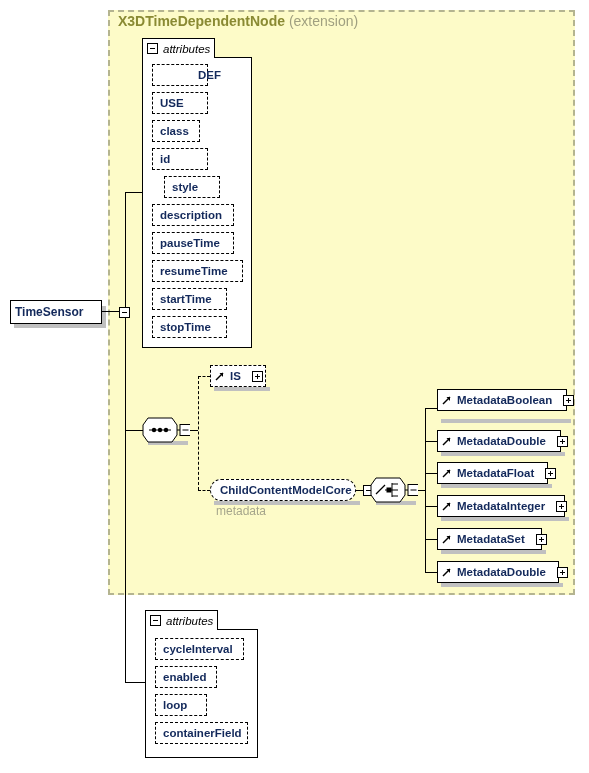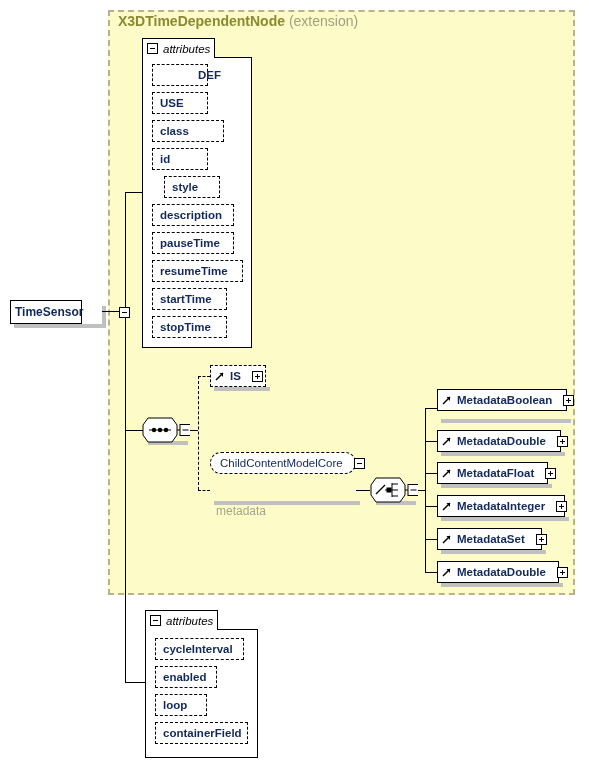--- a/index.html
+++ b/index.html
@@ -161,21 +161,21 @@
 
   <div class="ext-region" style="left:108px;top:10px;width:467px;height:585px;"></div>
 
   <div class="ext-title" style="left:118px;top:13px;">
     <span class="ext-name">X3DTimeDependentNode</span>
     <span class="ext-kind">(extension)</span>
   </div>
 
   <div class="shadow" style="left:14px;top:324px;width:92px;height:4px;"></div>
   <div class="shadow" style="left:102px;top:306px;width:4px;height:22px;"></div>
-  <div class="root-box" style="left:10px;top:300px;width:72px;gap:16px;">
+  <div class="root-box" style="left:10px;top:300px;width:92px;gap:16px;">
     <span class="el-label">TimeSensor</span>
     <span class="spacer"></span>
     <span class="tgl"></span>
   </div>
 
   <div class="ln h" style="left:102px;top:311px;width:24px;"></div>
 
   <div class="ln v" style="left:125px;top:192px;height:491px;"></div>
 
   <div class="ln h" style="left:125px;top:192px;width:17px;"></div>
@@ -193,21 +193,21 @@
     <div class="attr-item" style="left:152px;top:64px;width:56px;padding-left:45px;">
       <span>DEF</span>
     </div>
 
     <div class="shadow" style="left:156px;top:114px;width:56px;height:4px;"></div>
     <div class="attr-item" style="left:152px;top:92px;width:56px;">
       <span>USE</span>
     </div>
 
     <div class="shadow" style="left:156px;top:142px;width:56px;height:4px;"></div>
-    <div class="attr-item" style="left:152px;top:120px;width:72px;">
+    <div class="attr-item" style="left:152px;top:120px;width:48px;">
       <span>class</span>
     </div>
 
     <div class="shadow" style="left:156px;top:170px;width:56px;height:4px;"></div>
     <div class="attr-item" style="left:152px;top:148px;width:56px;">
       <span>id</span>
     </div>
 
     <div class="shadow" style="left:156px;top:198px;width:56px;height:4px;"></div>
     <div class="attr-item" style="left:152px;top:176px;width:56px;margin-left:12px;">
@@ -268,21 +268,21 @@
         <path d="M1,9 L8,2" stroke="#000" stroke-width="1.4" fill="none"></path>
         <path d="M8,2 L8,6 L4.5,2 Z" fill="#000"></path>
       </svg>
     </span>
     <span class="el-label">IS</span>
     <span class="spacer"></span>
     <span class="tgl plus"></span>
   </div>
 
   <div class="shadow" style="left:214px;top:501px;width:146px;height:4px;"></div>
-  <div class="el-box rounded" style="left:210px;top:452px;width:146px;">
+  <div class="el-box rounded" style="left:210px;top:479px;width:146px;font-weight:bold;">
     <span class="el-label" style="padding-left:9px;font-size:11.5px;color:#13295b;">ChildContentModelCore</span>
     <span class="spacer"></span>
     <span class="tgl" style="margin-right:5px;"></span>
   </div>
   <div class="sublabel" style="left:216px;top:504px;">metadata</div>
 
   <div class="ln h" style="left:356px;top:490px;width:14px;"></div>
 
   <div class="shadow" style="left:376px;top:501px;width:40px;height:4px;"></div>
   <div class="comp" style="left:370px;top:476px;width:48px;height:28px;">

